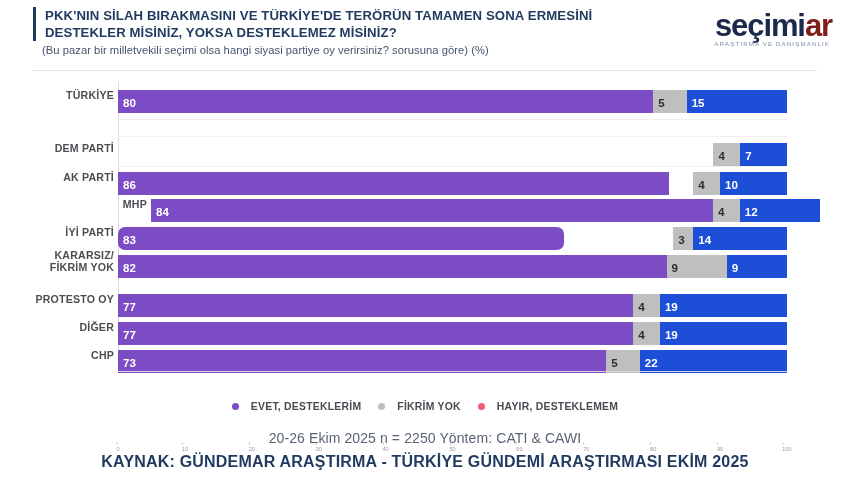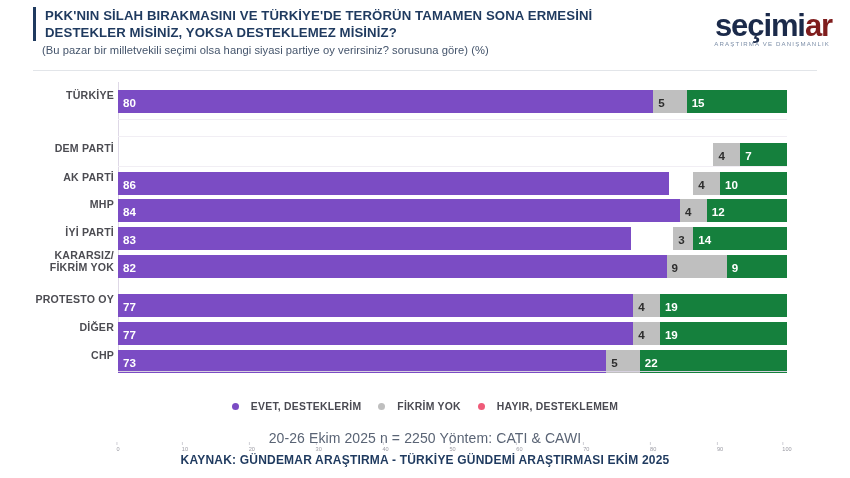--- a/index.html
+++ b/index.html
@@ -152,21 +152,21 @@
     top: 50%;
     transform: translateY(-50%);
     font-size: 11.6px;
     font-weight: bold;
     white-space: nowrap;
   }
   .seg.yes  { background: #7b4cc4; }
   .seg.yes span  { color: #ffffff; }
   .seg.none { background: #bfbfbf; }
   .seg.none span { color: #2e2e2e; }
-  .seg.no   { background: #15803d; }
+  .seg.no   { background: #1d4ed8; }
   .seg.no span   { color: #ffffff; }
 
   
   #xticks {
     position: absolute;
     left: 118px;
     top: 372px;
     width: 669px;
     height: 16px;
   }
@@ -224,21 +224,21 @@
     text-align: center;
   }
   #footer-meta {
     font-size: 14px;
     color: #5a6475;
     letter-spacing: 0.1px;
     white-space: nowrap;
   }
   #footer-source {
     margin-top: 7px;
-    font-size: 12px;
+    font-size: 16px;
     font-weight: bold;
     color: #1f3a5f;
     letter-spacing: 0.2px;
     white-space: nowrap;
   }
 </style>
 </head>
 <body>
 
 <div id="header">
@@ -299,39 +299,39 @@
           <div class="seg yes" style="left: 0px; width: 551px;">
             <span>86</span>
           </div>
           <div class="seg none" style="left: 575.34px; width: 26.76px;">
             <span>4</span>
           </div>
           <div class="seg no" style="left: 602.1px; width: 66.9px;">
             <span>10</span>
           </div>
         </div>
-        <div class="row" style="top: 117px;">
+        <div class="row" style="top: 117px; margin-left: 33px;">
           <div class="cat-label">
             <div>MHP</div>
           </div>
           <div class="seg yes" style="left: 0px; width: 561.96px;">
             <span>84</span>
           </div>
           <div class="seg none" style="left: 561.96px; width: 26.76px;">
             <span>4</span>
           </div>
           <div class="seg no" style="left: 588.72px; width: 80.28px;">
             <span>12</span>
           </div>
         </div>
         <div class="row" style="top: 145px;">
           <div class="cat-label">
             <div>İYİ PARTİ</div>
           </div>
-          <div class="seg yes" style="left: 0px; width: 513px;">
+          <div class="seg yes" style="left: 0px; width: 446px; border-radius: 7px;">
             <span>83</span>
           </div>
           <div class="seg none" style="left: 555.27px; width: 20.07px;">
             <span>3</span>
           </div>
           <div class="seg no" style="left: 575.34px; width: 93.66px;">
             <span>14</span>
           </div>
         </div>
         <div class="row" style="top: 173px;">

